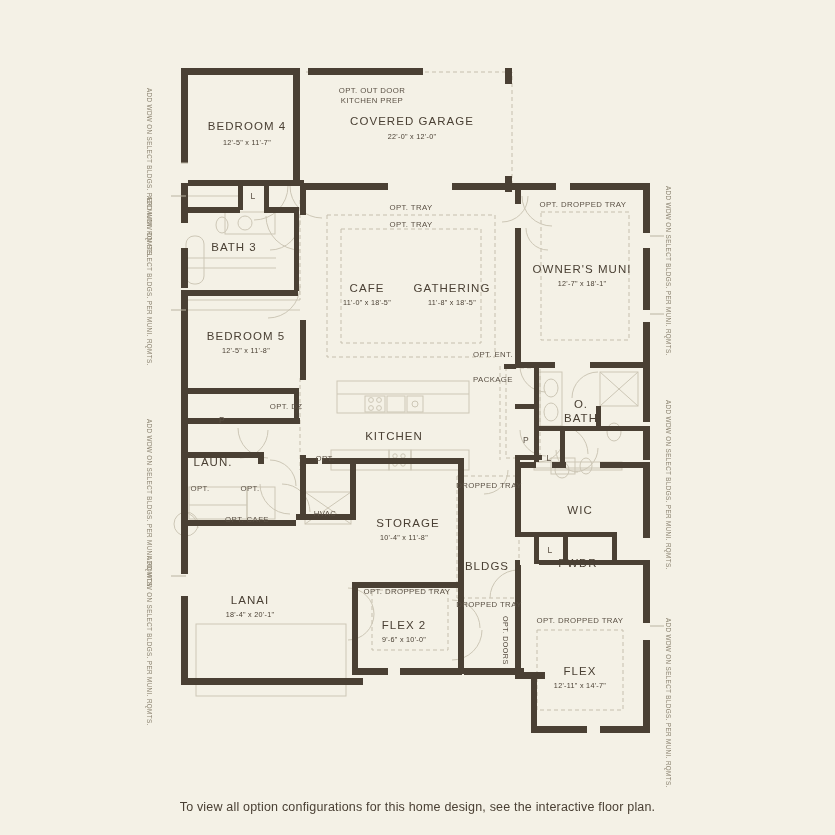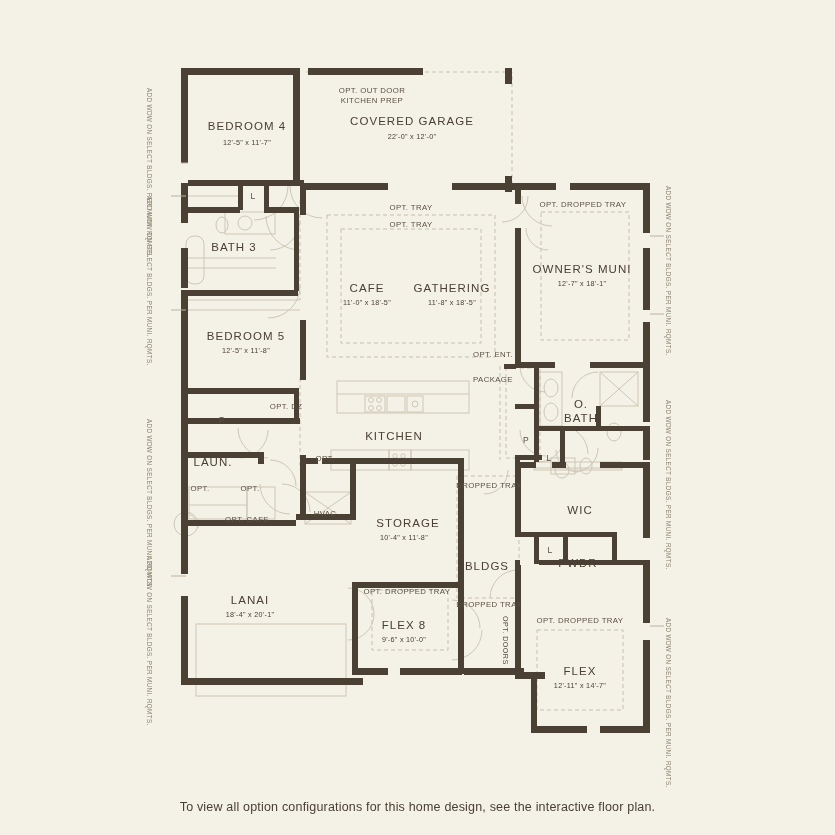--- a/index.html
+++ b/index.html
@@ -343,21 +343,21 @@
 <div class="lbl room-name" style="left:408px;top:523px">STORAGE</div>
 <div class="lbl room-dim" style="left:404px;top:537px">10'-4" x 11'-8"</div>
 
 <div class="lbl room-name" style="left:487px;top:566px">BLDGS</div>
 
 <div class="lbl room-name" style="left:578px;top:563px">PWDR</div>
 
 <div class="lbl room-name" style="left:250px;top:600px">LANAI</div>
 <div class="lbl room-dim" style="left:250px;top:614px">18'-4" x 20'-1"</div>
 
-<div class="lbl room-name" style="left:404px;top:625px">FLEX 8</div>
+<div class="lbl room-name" style="left:404px;top:625px">FLEX 2</div>
 <div class="lbl room-dim" style="left:404px;top:639px">9'-6" x 10'-0"</div>
 
 <div class="lbl room-name" style="left:580px;top:671px">FLEX</div>
 <div class="lbl room-dim" style="left:580px;top:685px">12'-11" x 14'-7"</div>
 
 <div class="lbl opt-sm" style="left:253px;top:196px;font-size:8.5px">L</div>
 <div class="lbl opt-sm" style="left:222px;top:420px;font-size:8.5px">P</div>
 <div class="lbl opt-sm" style="left:526px;top:440px;font-size:8.5px">P</div>
 <div class="lbl opt-sm" style="left:549px;top:458px;font-size:8.5px">L</div>
 <div class="lbl opt-sm" style="left:550px;top:550px;font-size:8.5px">L</div>

